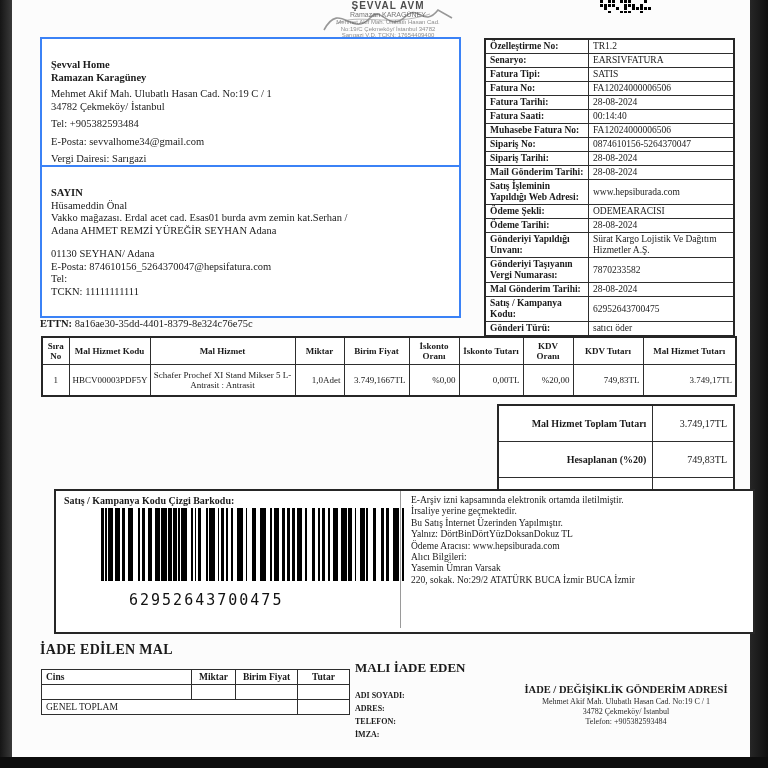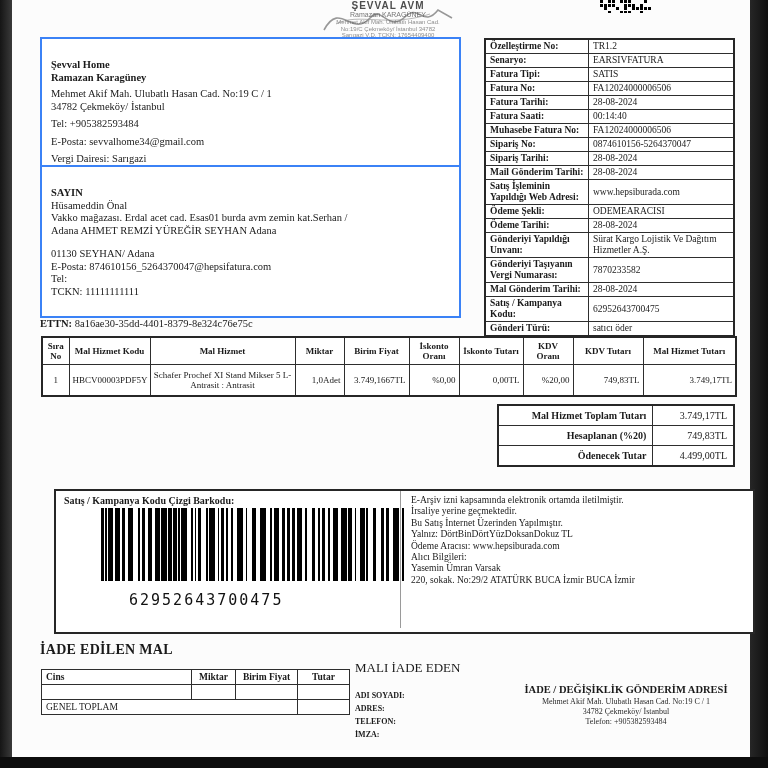--- a/index.html
+++ b/index.html
@@ -40,42 +40,42 @@
 
   
   .itable{left:29px;top:336px;width:694px;border-collapse:collapse;background:#fff;border:2px solid #262626;table-layout:fixed;}
   .itable th,.itable td{border:1px solid #2e2e2e;font-size:9px;line-height:10.5px;padding:2px 3px;}
   .itable th{font-weight:bold;text-align:center;vertical-align:middle;height:22px;}
   .itable td{vertical-align:middle;height:26px;}
   .tc{text-align:center;}.tr{text-align:right;}.tl{text-align:center;}
 
   
   .ttable{left:485px;top:404px;width:238px;border-collapse:collapse;background:#fff;border:2px solid #262626;}
-  .ttable td{border:1px solid #2e2e2e;font-size:10px;line-height:11px;padding:4px 6px;margin-left:32px;}
+  .ttable td{border:1px solid #2e2e2e;font-size:10px;line-height:11px;padding:12px 6px;margin-left:32px;}
   .ttable td.tlab{font-weight:bold;text-align:right;width:152px;}
   .ttable td.tval{text-align:right;width:70px;}
 
   
   .bcbox{left:28px;top:489px;width:697px;height:141px;background:#fff;border:2px solid #262626;margin-left:14px;}
   .bctitle{position:absolute;left:8px;top:4px;font-weight:bold;font-size:10px;}
   .bars{position:absolute;left:45px;top:17px;}
   .bcnum{position:absolute;left:73px;top:100px;font-family:"DejaVu Sans Mono",monospace;font-size:15px;letter-spacing:2px;color:#111;}
   .divider{position:absolute;left:344px;top:0;width:1px;height:137px;background:#9a9a9a;}
   .notes{position:absolute;left:355px;top:4px;width:335px;font-size:9.5px;line-height:11.4px;}
 
   
   .rtitle{left:28px;top:642px;font-size:14px;font-weight:bold;letter-spacing:.3px;}
   .rtable{left:29px;top:669px;width:308px;border-collapse:collapse;background:#fff;border:1.5px solid #262626;table-layout:fixed;}
   .rtable th,.rtable td{border:1px solid #2e2e2e;font-size:9.5px;line-height:11px;padding:1px 4px;height:12px;}
   .rtable th{font-weight:bold;text-align:left;}
   .rtable th.hc{text-align:center;}
 
   
   .refunder{left:343px;top:660px;width:150px;}
-  .refunder .rt{font-size:13px;font-weight:normal;}
+  .refunder .rt{font-size:13px;font-weight:bold;}
   .refunder .rf{font-size:8px;font-weight:bold;line-height:11px;margin-top:2px;}
   .rf1{margin-top:14px !important;}
 
   
   .raddr{left:500px;top:660px;width:228px;text-align:center;}
   .raddr .rat{font-size:10.5px;font-weight:bold;line-height:12px;margin-top:24px;}
   .raddr .ral{font-size:8px;line-height:9.2px;color:#2b2b2b;margin-top:1px;}
   .raddr .ral:first-of-type{margin-top:4px;}
 
   svg{display:block;}

